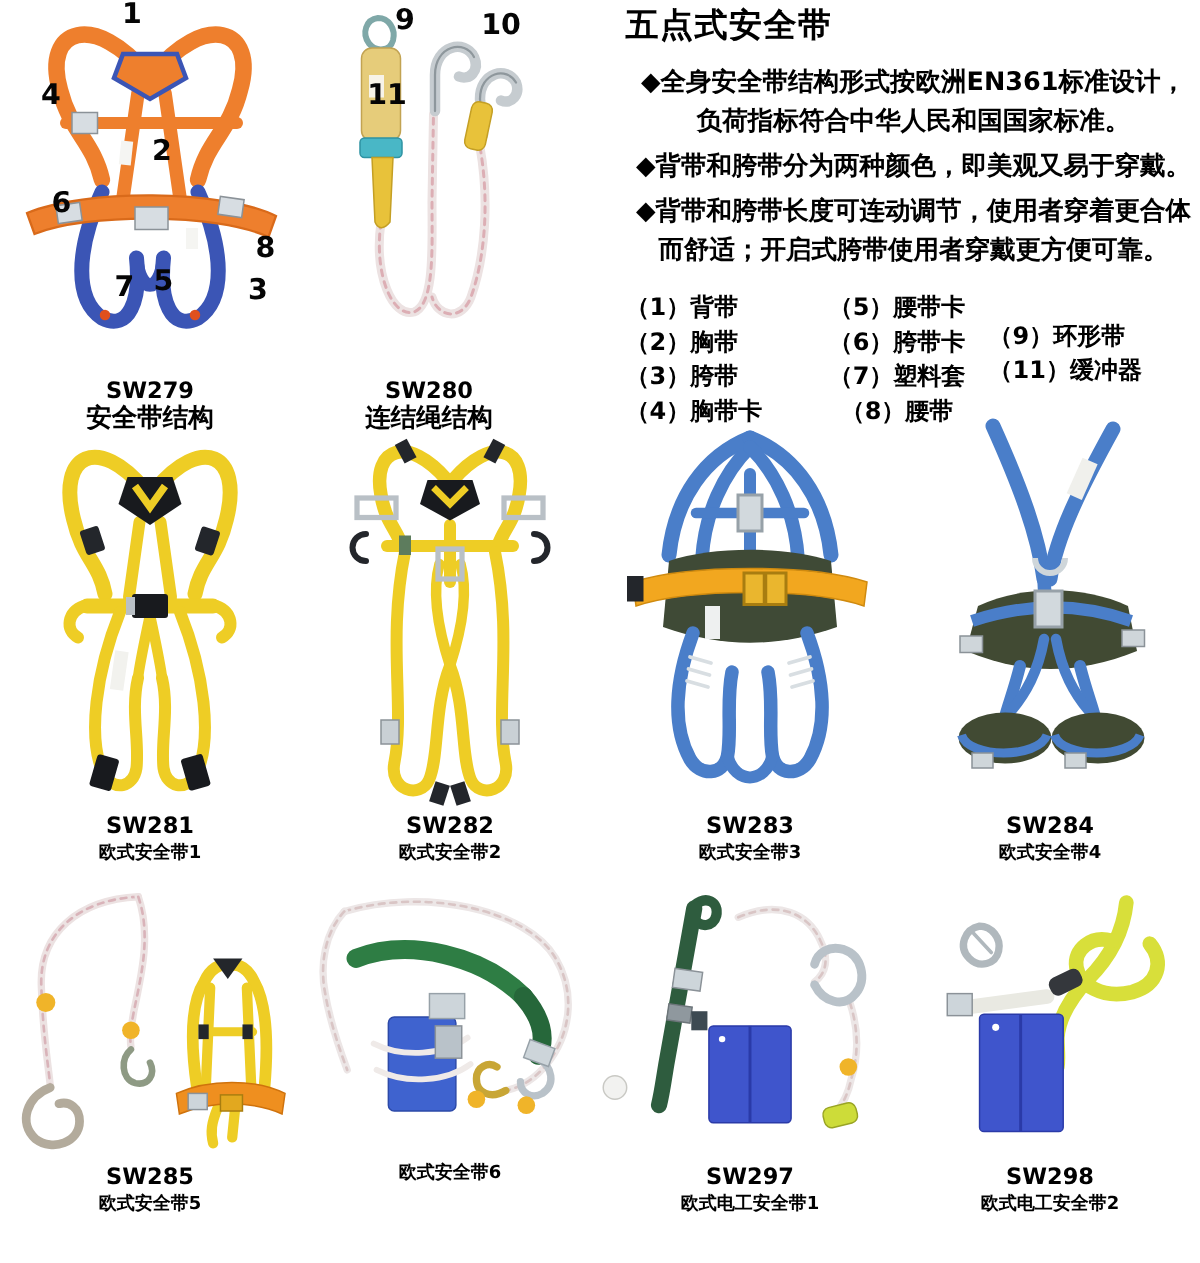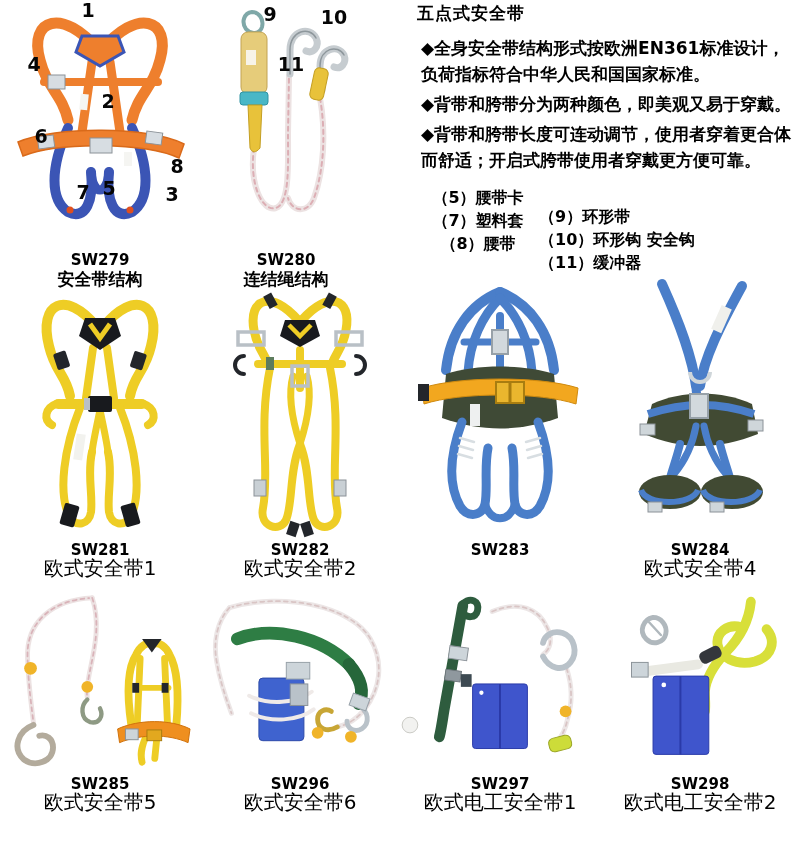--- a/index.html
+++ b/index.html
@@ -9,34 +9,34 @@
   .fig{position:absolute;text-align:center;}
   .fig279{left:4px;top:2px;width:192px;}
   .fig280{left:216px;top:2px;width:140px;}
   .figimg{position:relative;}
   .callout{position:absolute;font-weight:700;font-size:19px;color:#050505;
            transform:translate(-50%,-50%);line-height:1;}
   .figcap .code{font-weight:700;font-size:15px;line-height:18px;margin-top:17px;}
   .figcap .name{font-weight:700;font-size:17px;line-height:20px;}
   
   .info{position:absolute;left:417px;top:0;width:384px;}
-  .info h1{font-size:17px;font-weight:700;margin:2px 0 10px 0;letter-spacing:1px;}
-  .bullet{font-size:17px;font-weight:700;line-height:26px;margin:4px;text-align:left;}
+  .info h1{font-size:22px;font-weight:700;margin:2px 0 10px 0;letter-spacing:1px;}
+  .bullet{font-size:17px;font-weight:700;line-height:26px;margin:4px;text-align:center;}
   .parts{display:flex;margin-top:13px;font-size:16px;font-weight:700;line-height:23px;}
   .pcol1{width:120px;}
   .pcol2{width:122px;text-align:center;}
   .pcol3{flex:1;margin-top:19px;}
   
   .prow{position:absolute;left:0;width:800px;display:flex;}
   .prow2{top:276px;}
   .prow3{top:590px;}
   .pcell{width:200px;text-align:center;}
   .pcell svg{display:block;margin:0 auto;}
   .pcell .code{font-weight:700;font-size:15px;line-height:18px;margin-top:3px;}
-  .pcell .name{font-weight:400;font-size:20px;line-height:19px;}
+  .pcell .name{font-weight:700;font-size:12px;line-height:19px;}
 </style>
 </head>
 <body>
 
 <div class="canvas">
 
   <figure class="fig fig279" style="margin:0">
     <div class="figimg">
       <svg viewBox="0 0 192 228" width="192" height="228">
         <g fill="none" stroke-linecap="round">
@@ -90,42 +90,48 @@
           <path d="M106,88 L104,64 C104,46 122,42 128,53" stroke="#8e979c" stroke-width="1.5"></path>
         </g>
         <rect x="25" y="30" width="26" height="62" rx="7" fill="#e6cc7a" stroke="#c2a352"></rect>
         <rect x="30" y="48" width="10" height="15" fill="#f7f3e8"></rect>
         <rect x="24" y="90" width="28" height="13" rx="3" fill="#49b7c6" stroke="#2e93a3"></rect>
         <path d="M32,103 L46,103 L44,146 C40,151 36,151 34,146 Z" fill="#e8c23a" stroke="#c49f24"></path>
         <rect x="96" y="66" width="14" height="32" rx="5" fill="#e8c23a" stroke="#c49f24" transform="rotate(12 103 82)"></rect>
       </svg>
       <span class="callout" style="left:54px;top:12px">9</span>
       <span class="callout" style="left:118px;top:15px">10</span>
-      <span class="callout" style="left:75px;top:62px">11</span>
+      <span class="callout" style="left:42px;top:62px">11</span>
     </div>
     <figcaption class="figcap">
       <div class="code">SW280</div>
       <div class="name">连结绳结构</div>
     </figcaption>
   </figure>
 
   <div class="info">
     <h1>五点式安全带</h1>
     <p class="bullet">◆全身安全带结构形式按欧洲EN361标准设计，负荷指标符合中华人民和国国家标准。</p>
     <p class="bullet">◆背带和胯带分为两种颜色，即美观又易于穿戴。</p>
     <p class="bullet">◆背带和胯带长度可连动调节，使用者穿着更合体而舒适；开启式胯带使用者穿戴更方便可靠。</p>
     <div class="parts">
+      <div class="pcol1">
+        <div>（1）背带</div>
+        <div>（2）胸带</div>
+        <div>（3）胯带</div>
+        <div>（4）胸带卡</div>
+      </div>
       <div class="pcol2">
         <div>（5）腰带卡</div>
+        <div>（6）胯带卡</div>
         <div>（7）塑料套</div>
         <div>（8）腰带</div>
       </div>
       <div class="pcol3">
         <div>（9）环形带</div>
-        <div>（10）环形钩 安全钩</div>
         <div>（11）缓冲器</div>
       </div>
     </div>
   </div>
 
   <div class="prow prow2">
 
     <div class="pcell">
       <svg viewBox="0 0 200 262" width="200" height="262">
         <g fill="none" stroke-linecap="round">
@@ -205,20 +211,21 @@
         <g fill="none" stroke-linecap="round">
           <path d="M62,146 C50,178 48,208 60,230 C67,242 82,241 85,228 C88,212 84,192 88,172" stroke="#4a7ec9" stroke-width="9"></path>
           <path d="M138,146 C150,178 152,208 140,230 C133,242 118,241 115,228 C112,212 116,192 112,172" stroke="#4a7ec9" stroke-width="9"></path>
           <path d="M85,228 C90,247 110,247 115,228" stroke="#4a7ec9" stroke-width="8"></path>
           <path d="M60,162 L74,166 M59,170 L73,174 M58,178 L72,182" stroke="#d8dee2" stroke-width="2.5"></path>
           <path d="M140,162 L126,166 M141,170 L127,174 M142,178 L128,182" stroke="#d8dee2" stroke-width="2.5"></path>
         </g>
         <rect x="70" y="128" width="10" height="22" fill="#eef0f0"></rect>
       </svg>
       <div class="code">SW283</div>
+      <div class="name">欧式安全带3</div>
     </div>
 
     <div class="pcell">
       <svg viewBox="0 0 200 262" width="200" height="262">
         <g fill="none" stroke-linecap="round">
           <path d="M62,8 C80,48 92,80 96,110" stroke="#4a7ec9" stroke-width="10"></path>
           <path d="M142,10 C120,50 104,82 100,110" stroke="#4a7ec9" stroke-width="10"></path>
           <path d="M96,110 C96,120 98,126 100,132" stroke="#4a7ec9" stroke-width="9"></path>
         </g>
         <rect x="116" y="30" width="11" height="26" fill="#f0f0ec" transform="rotate(24 121 43)"></rect>
@@ -296,21 +303,20 @@
           <path d="M50,126 C70,136 98,134 114,122" stroke="#efeae8" stroke-width="4"></path>
           <path d="M138,140 C128,146 118,142 118,132 C118,124 126,120 132,124" stroke="#c8a635" stroke-width="5"></path>
           <path d="M160,118 C170,124 172,136 163,142 C156,146 148,142 148,134" stroke="#b9c2c9" stroke-width="5"></path>
         </g>
         <rect x="86" y="74" width="24" height="17" fill="#cdd5da" stroke="#97a1a8"></rect>
         <rect x="90" y="96" width="18" height="22" fill="#b9c2c9" stroke="#8b9298"></rect>
         <rect x="152" y="108" width="18" height="13" fill="#cdd5da" stroke="#97a1a8" transform="rotate(20 161 114)"></rect>
         <circle cx="118" cy="146" r="6" fill="#f0b429"></circle>
         <circle cx="152" cy="150" r="6" fill="#f0b429"></circle>
       </svg>
-      <div class="code">SW296</div>
       <div class="name">欧式安全带6</div>
     </div>
 
     <div class="pcell">
       <svg viewBox="0 0 200 186" width="200" height="182">
         <g fill="none" stroke-linecap="round">
           <path d="M62,14 C70,7 79,11 77,21 C75,29 66,29 62,23" stroke="#2e5c3e" stroke-width="7"></path>
           <path d="M62,16 C57,44 50,82 43,122 C41,134 40,142 38,150" stroke="#2e5c3e" stroke-width="11"></path>
           <path d="M92,22 C120,10 140,20 148,38 C154,50 152,60 144,66" stroke="#ece6e6" stroke-width="5"></path>
           <path d="M92,22 C120,10 140,20 148,38 C154,50 152,60 144,66" stroke="#d9c5c5" stroke-width="1.8" stroke-dasharray="4 4"></path>

